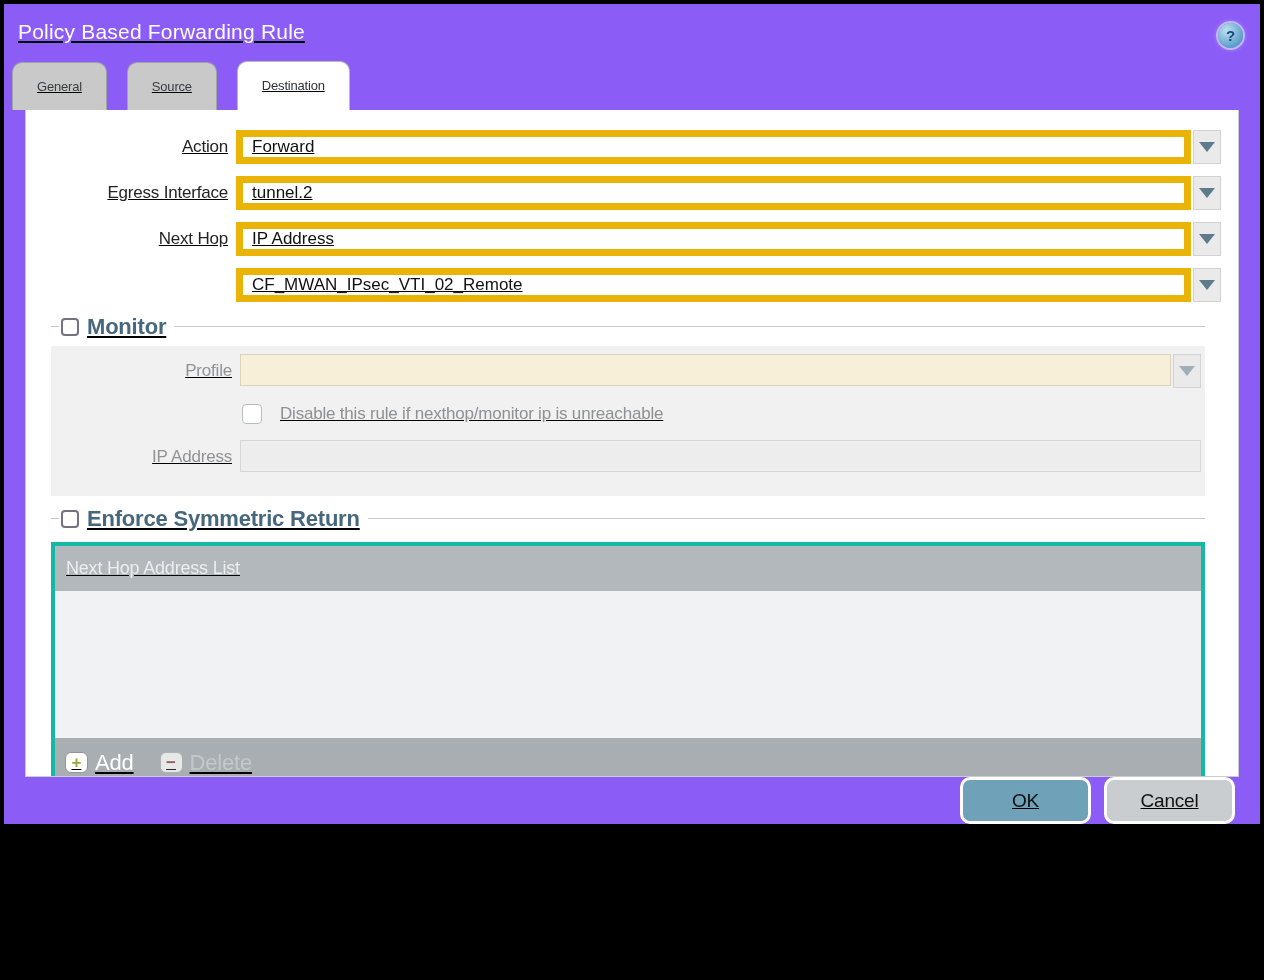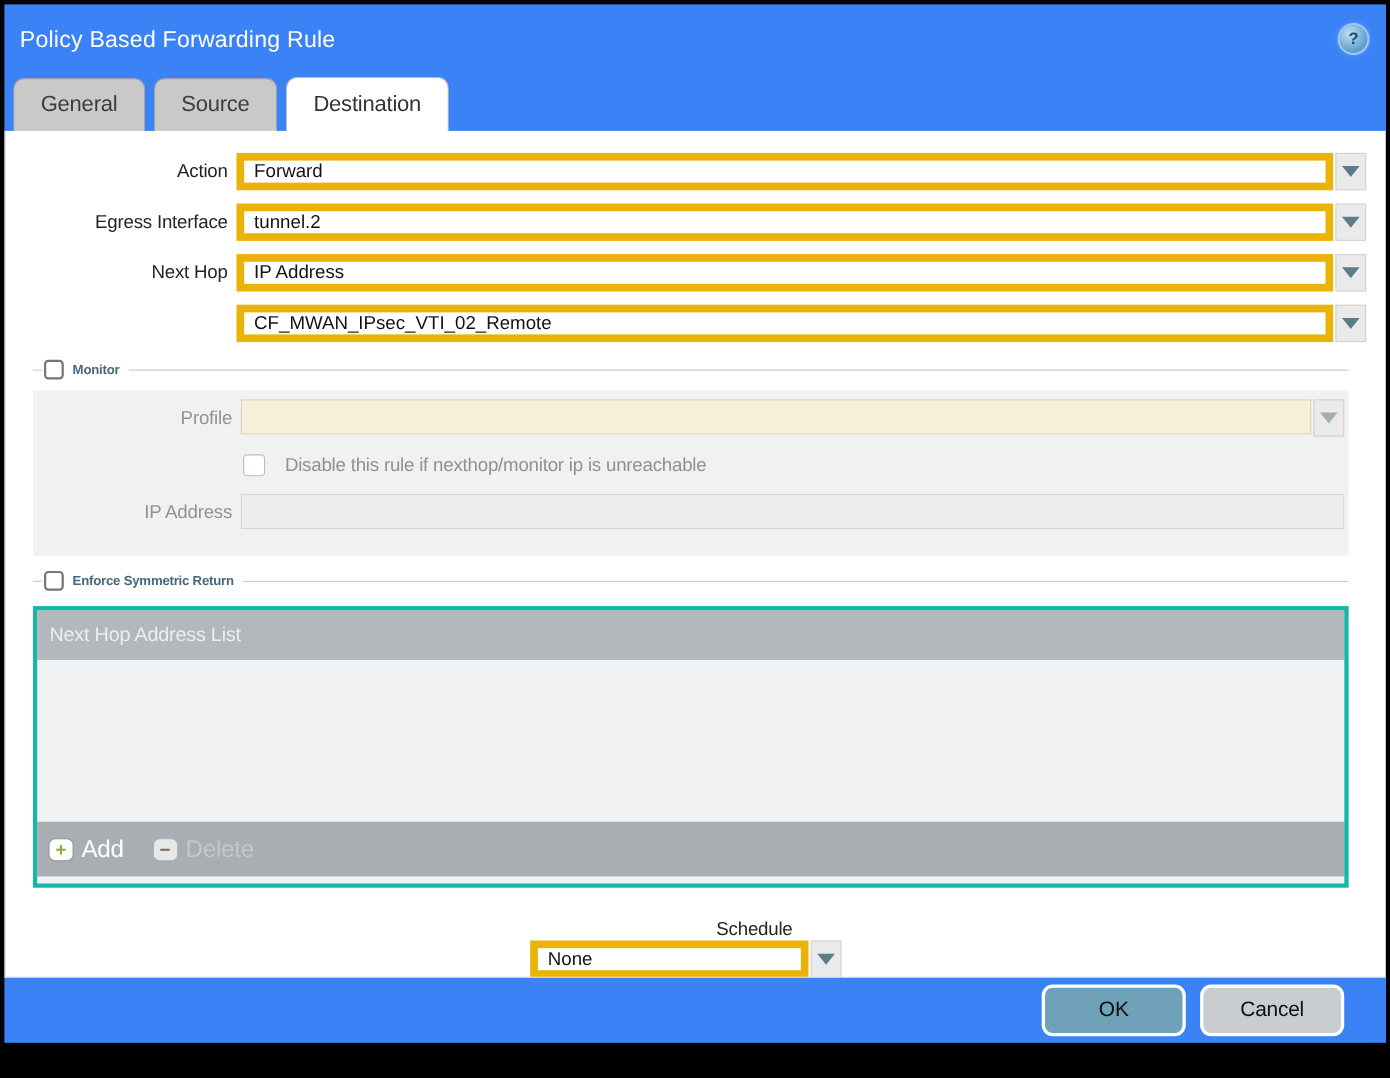--- a/index.html
+++ b/index.html
@@ -7,24 +7,25 @@
   body {
     font-family: "Liberation Sans", "DejaVu Sans", sans-serif;
     background: #000;
   }
   .frame {
     width: 1264px; height: 980px;
     padding: 4px;
     background: #000;
   }
   .window {
-    width: 1256px; height: 944px;
-    background: #3b82f6;
+    width: 1256px; height: 820px;
+    background: #8b5cf6;
     display: flex; flex-direction: column;
     overflow: hidden;
+    text-decoration: underline;
   }
   
   .titlebar {
     height: 66px;
     display: flex; align-items: center;
     padding: 0 16px 0 14px;
     position: relative;
   }
   .titlebar h1 {
     color: #fff; font-size: 21px; font-weight: 400;
@@ -40,42 +41,42 @@
     cursor: pointer;
   }
   
   .tabs {
     height: 49px;
     display: flex; align-items: flex-end;
     padding-left: 8px;
   }
   .tab {
     height: 48px;
-    margin-right: 8px;
+    margin-right: 20px;
     padding: 0 24px;
     background: #C9C9C9;
     border: 1px solid #9FA4A7;
     border-bottom: none;
     border-radius: 10px 10px 0 0;
     color: #383D40;
-    font-size: 20px;
+    font-size: 13px;
     display: flex; align-items: center; justify-content: center;
     letter-spacing: -0.2px;
     cursor: pointer;
     white-space: nowrap;
   }
   .tab.active {
     background: #fff;
     border-color: #B7BCBF;
     height: 49px;
     color: #2E3336;
   }
   
   .panel {
-    margin: 0 0;
+    margin: 0 21px;
     background: #fff;
     border: 1px solid #C9CDD1;
     border-top: none;
     height: 770px;
     padding: 20px 17px 0 0;
     overflow: hidden;
   }
   .row {
     display: flex; align-items: center;
     margin-bottom: 12px;
@@ -130,21 +131,21 @@
     width: 18px; height: 18px;
     background: #fff;
     border: 2px solid #71747D;
     border-radius: 4px;
     margin: 0 8px 0 2px;
     flex: none;
     cursor: pointer;
   }
   .checkbox.light { border: 1px solid #B9BCBE; width: 20px; height: 20px; }
   .legend-txt {
-    font-size: 12px; font-weight: bold;
+    font-size: 22px; font-weight: bold;
     color: #47677D;
     letter-spacing: -0.2px;
     white-space: nowrap;
   }
   
   .monitor-body {
     margin-top: 6px;
     background: #F1F1F2;
     height: 150px;
     padding: 8px 4px 0 0;
@@ -212,21 +213,21 @@
   .tb-btn.add .tb-label { color: #FFFFFF; }
   .tb-btn.delete { cursor: default; }
   .tb-btn.delete .tb-label { color: #C3C8CA; }
   .tb-btn.delete .tb-ico { opacity: 0.75; border-color: #AEB3B5; }
   .sym-strip { height: 6px; background: #F1F2F3; }
   .sched { margin-top: 28px; flex-direction: column; }
   
   .footer {
     flex: 1;
     display: flex; align-items: center; justify-content: flex-end;
-    padding-right: 38px;
+    padding-right: 25px;
   }
   .btn {
     width: 131px; height: 47px;
     border: 3px solid #fff;
     border-radius: 10px;
     font-family: "Liberation Sans", sans-serif;
     font-size: 19px;
     color: #101010;
     display: flex; align-items: center; justify-content: center;
     cursor: pointer;

